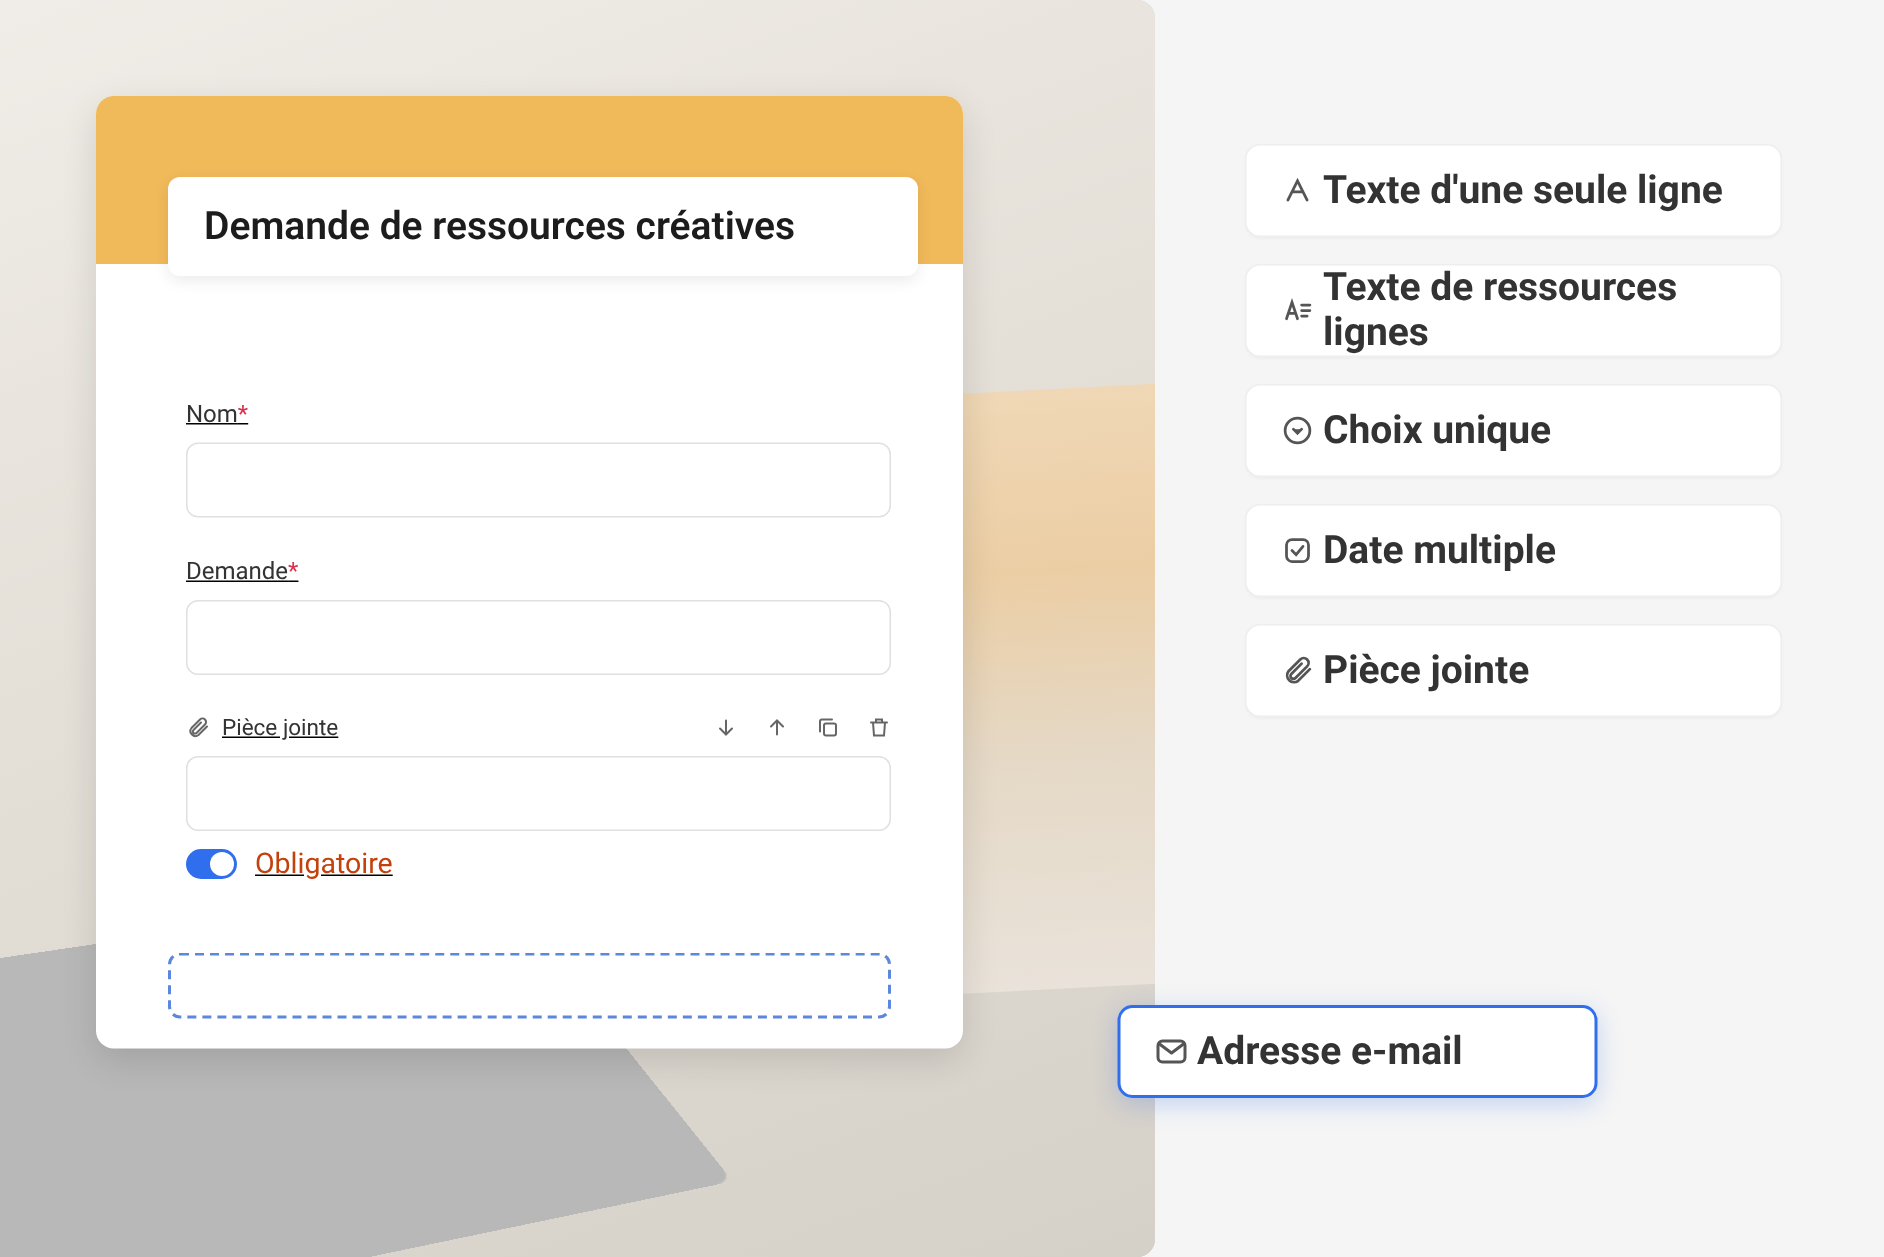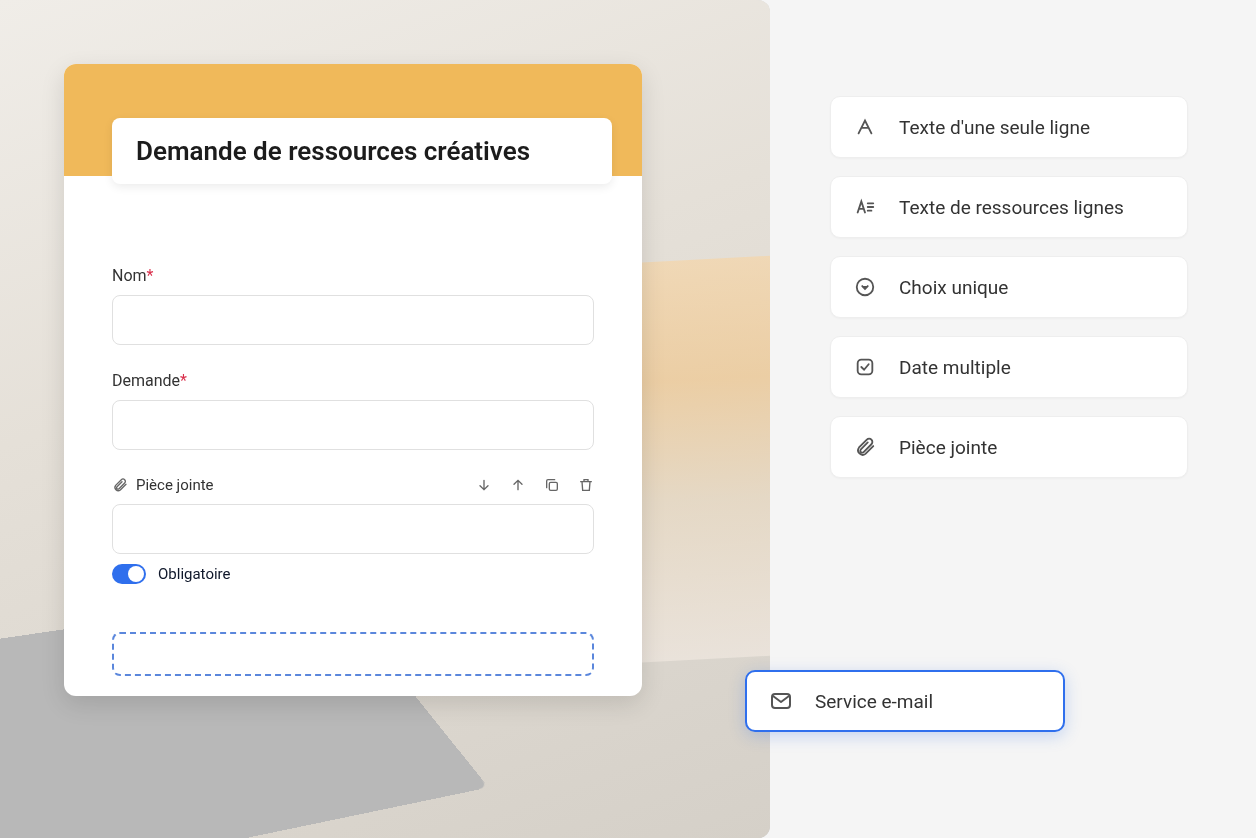--- a/index.html
+++ b/index.html
@@ -68,21 +68,22 @@
     padding: 18px 24px;
     box-shadow: 0 3px 10px rgba(0,0,0,0.08);
     min-width: 500px;
   }
   .form-title-chip h1 {
     font-size: 26px;
     font-weight: 600;
     color: #1c1c1c;
   }
   .form-body {
-    padding: 90px 48px 20px 48px;
+    padding: 90px 48px 20px 60px;
+    text-decoration: underline;
   }
   .field-group { margin-bottom: 26px; }
   .field-label {
     display: block;
     font-size: 16px;
     color: #333;
     margin-bottom: 10px;
   }
   .req { color: #d9304c; }
   .field-input {
@@ -134,49 +135,50 @@
   .toggle::after {
     content: "";
     position: absolute;
     right: 2px;
     top: 2px;
     width: 16px;
     height: 16px;
     background: #fff;
     border-radius: 50%;
   }
-  .toggle-label { font-size: 15px; color: #0f172a; }
+  .toggle-label { font-size: 19px; color: #c2410c; }
   .drop-zone {
     border: 2px dashed #4a7bd9;
     border-radius: 8px;
     height: 44px;
     margin: 0 48px;
     opacity: 0.9;
   }
   .right-panel {
     width: 486px;
     padding: 96px 64px 0 60px;
     background: #f5f5f5;
     position: relative;
   }
   .field-type-btn {
     display: flex;
     align-items: center;
-    gap: 22px;
+    gap: 5px;
     width: 358px;
     height: 62px;
     background: #fff;
     border: 1px solid #eee;
     border-radius: 10px;
     padding: 0 22px;
     margin-bottom: 18px;
-    font-size: 19px;
+    font-size: 26px;
     color: #333;
     cursor: pointer;
     box-shadow: 0 1px 2px rgba(0,0,0,0.03);
+    font-weight: bold;
   }
   .field-type-btn .fticon {
     width: 24px;
     height: 24px;
     display: inline-flex;
     align-items: center;
     justify-content: center;
     color: #555;
     flex-shrink: 0;
   }
@@ -321,18 +323,18 @@
     <span>Pièce jointe</span>
   </div>
 
   <div class="field-type-btn dragged">
     <span class="fticon">
       <svg width="24" height="24" viewBox="0 0 24 24" fill="none" stroke="#555" stroke-width="2" stroke-linecap="round" stroke-linejoin="round">
           <rect x="3" y="5" width="18" height="14" rx="3"></rect>
           <path d="M4 7l8 6 8-6"></path>
         </svg>
     </span>
-    <span>Service e-mail</span>
+    <span>Adresse e-mail</span>
   </div>
 
   <div class="field-type-btn" style="visibility:hidden"></div>
 
 </div>
 
 </body></html>

